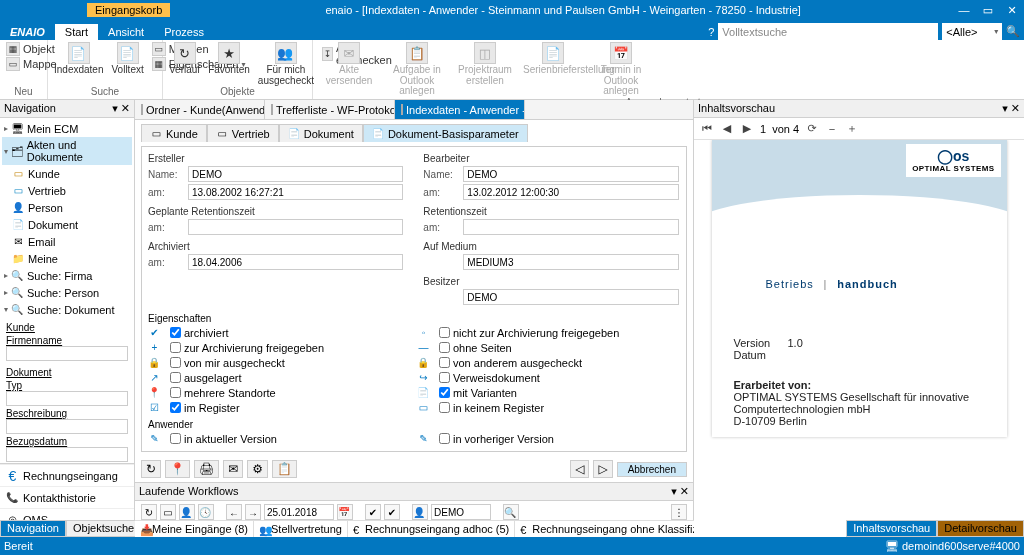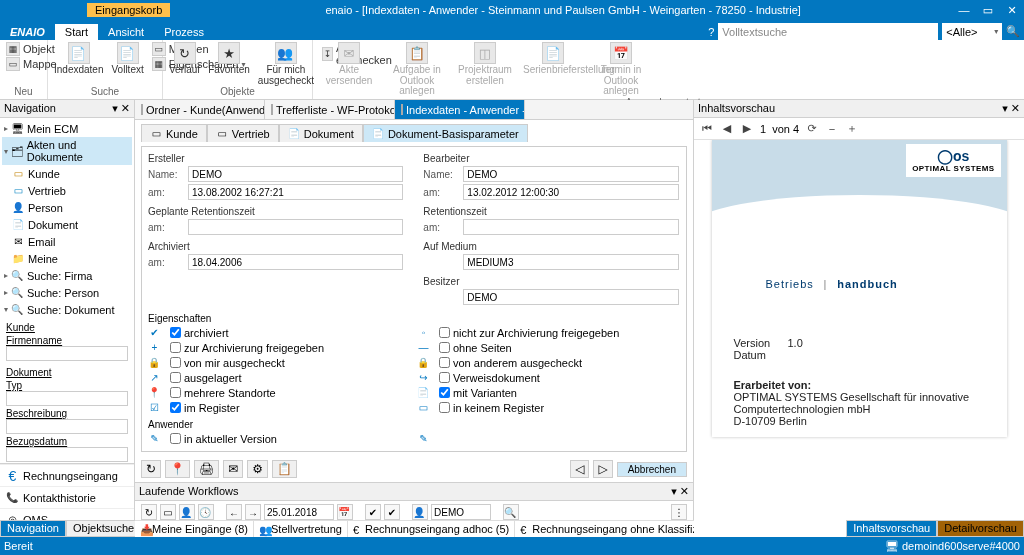--- a/index.html
+++ b/index.html
@@ -487,20 +487,24 @@
             </span>
         </div>
         <div class="props-title" style="margin-top:5px">Anwender</div>
         <div class="props-grid">
           <span class="pi">✎</span>
             <span class="pt">
               <input type="checkbox" style="">
               <span>in aktueller Version</span>
             </span>
           <span class="pi">✎</span>
+            <span class="pt">
+              <input type="checkbox" style="">
+              <span>in vorheriger Version</span>
+            </span>
         </div>
       </div>
     </div>
     <div class="form-toolbar">
       <span class="btn">↻</span>
       <span class="btn">📍</span>
       <span class="btn">🖨</span>
       <span class="btn">✉</span>
       <span class="btn">⚙</span>
       <span class="btn">📋</span>

